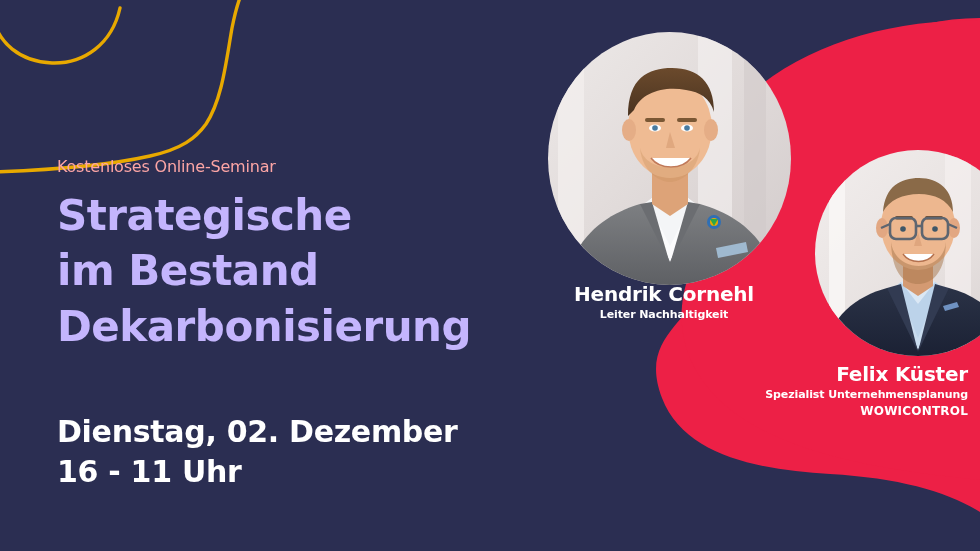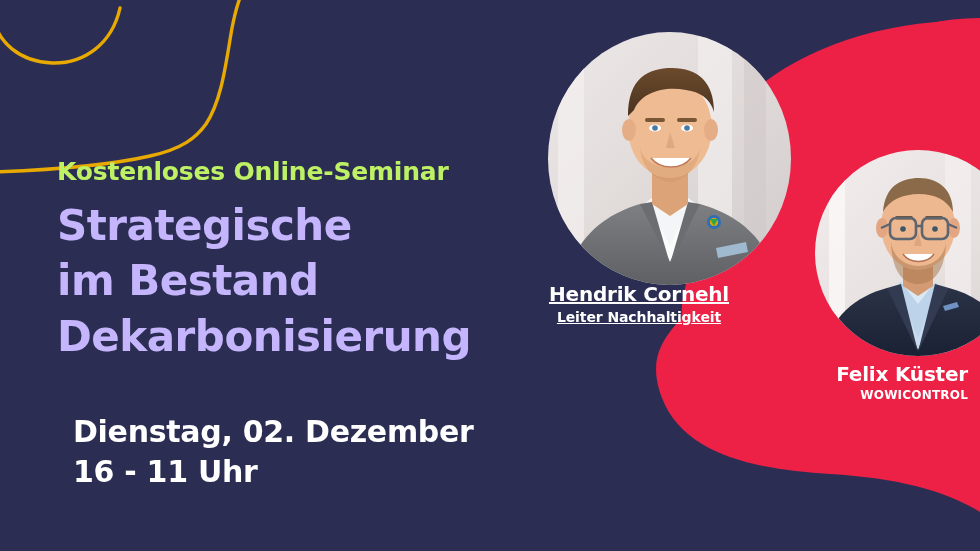--- a/index.html
+++ b/index.html
@@ -28,23 +28,23 @@
   }
   
   .text-col {
     position: absolute;
     left: 57px;
     top: 158px;
     width: 470px;
     z-index: 6;
   }
   .kicker {
-    color: #bef264;
-    font-size: 25px;
-    font-weight: bold;
+    color: #fca5a5;
+    font-size: 16px;
+    font-weight: normal;
     letter-spacing: -0.2px;
     line-height: 1.1;
     margin: 0 0 12px 0;
   }
   .title {
     color: #c4b5fd;
     font-size: 42px;
     font-weight: bold;
     line-height: 1.33;
     letter-spacing: -0.5px;
@@ -54,21 +54,20 @@
   .date-block {
     position: absolute;
     left: 57px;
     top: 412px;
     z-index: 6;
     color: #ffffff;
     font-size: 30px;
     font-weight: bold;
     line-height: 1.32;
     letter-spacing: -0.3px;
-    margin-left: 16px;
   }
   .date-block .dline { display: block; }
 
   
   .photo {
     position: absolute;
     border-radius: 50%;
     overflow: hidden;
     z-index: 5;
   }
@@ -87,41 +86,40 @@
   .photo svg { display: block; width: 100%; height: 100%; }
 
   
   .caption {
     position: absolute;
     z-index: 7;
     color: #ffffff;
     text-align: center;
   }
   #caption-hendrik {
-    left: 528px;
+    left: 553px;
     top: 282px;
     width: 222px;
-    text-decoration: underline;
   }
   #caption-felix {
     left: 700px;
     top: 362px;
     width: 268px;
     text-align: right;
   }
   .sp-name {
     display: block;
     font-size: 20px;
     font-weight: bold;
     letter-spacing: -0.2px;
     line-height: 1.25;
   }
   .sp-role {
     display: block;
-    font-size: 14px;
+    font-size: 11px;
     font-weight: bold;
     letter-spacing: -0.1px;
     line-height: 1.45;
   }
   .sp-org {
     display: block;
     font-size: 12px;
     font-weight: bold;
     letter-spacing: 0.2px;
     line-height: 1.45;
@@ -291,16 +289,17 @@
     <span class="dline">16 - 11 Uhr</span>
   </div>
 
   <div class="caption" id="caption-hendrik">
     <span class="sp-name">Hendrik Cornehl</span>
     <span class="sp-role">Leiter Nachhaltigkeit</span>
   </div>
 
   <div class="caption" id="caption-felix">
     <span class="sp-name">Felix Küster</span>
+    <span class="sp-role">Spezialist Unternehmensplanung</span>
     <span class="sp-org">WOWICONTROL</span>
   </div>
 
 </div>
 
 </body></html>

